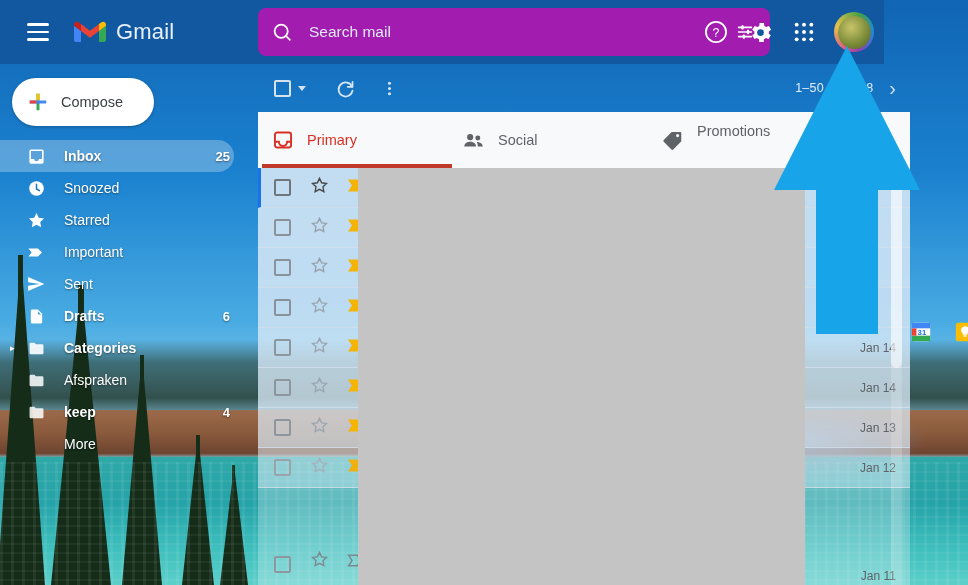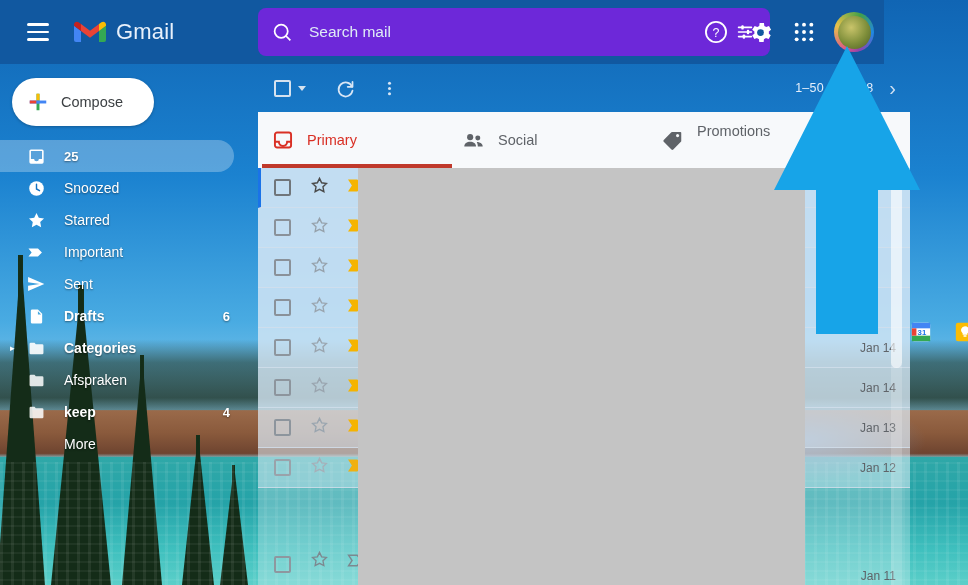--- a/index.html
+++ b/index.html
@@ -57,21 +57,21 @@
     background: #1158a0; display: flex; align-items: center; z-index: 30;
   }
   #hamburger { width: 48px; height: 48px; margin-left: 14px;
     display:flex; flex-direction:column; justify-content:center; align-items:center; gap:5px; cursor:pointer; }
   #hamburger i { display:block; width:22px; height:2.5px; background:#fff; border-radius:2px; }
   #gmail-logo { margin-left: 12px; display:flex; align-items:center; gap:10px; }
   #gmail-wordmark { color:#e8f0fb; font-size:22px; letter-spacing:.2px; }
 
   #searchbar {
     position:absolute; left:258px; top:8px; width:512px; height:48px;
-    background:#6d28d9; border-radius:8px; display:flex; align-items:center; padding:0 14px;
+    background:#a21caf; border-radius:8px; display:flex; align-items:center; padding:0 14px;
   }
   #search-input {
     flex:1; background:transparent; border:0; outline:0; color:#fff;
     font-size:15.5px; font-family:"Liberation Sans",sans-serif; margin-left:16px;
   }
   #search-input::placeholder { color:#dfeaf6; opacity:1; }
 
   .hdr-icon { width:40px; height:40px; display:flex; align-items:center; justify-content:center; cursor:pointer; }
   #hdr-right { position:absolute; right:10px; top:12px; display:flex; align-items:center; gap:4px; }
   #avatar {
@@ -251,20 +251,21 @@
   </div>
 
   <div style="margin-top:14px;">
 
     <div class="nav-item active bold">
       <span class="nav-ico">
         <svg width="19" height="19" viewBox="0 0 24 24" fill="#fff">
           <path d="M19 3H5a2 2 0 0 0-2 2v14a2 2 0 0 0 2 2h14a2 2 0 0 0 2-2V5a2 2 0 0 0-2-2zm0 12h-4a3 3 0 0 1-6 0H5V5h14z"></path>
         </svg>
       </span>
+      <span class="nav-label">Inbox</span>
       <span class="nav-count">25</span>
     </div>
 
     <div class="nav-item">
       <span class="nav-ico">
         <svg width="19" height="19" viewBox="0 0 24 24">
           <circle cx="12" cy="12" r="9.2" fill="#fff"></circle>
           <path d="M12 6.6v6l3.8 2.2" stroke="#1473c4" stroke-width="1.8" fill="none" stroke-linecap="round"></path>
         </svg>
       </span>

